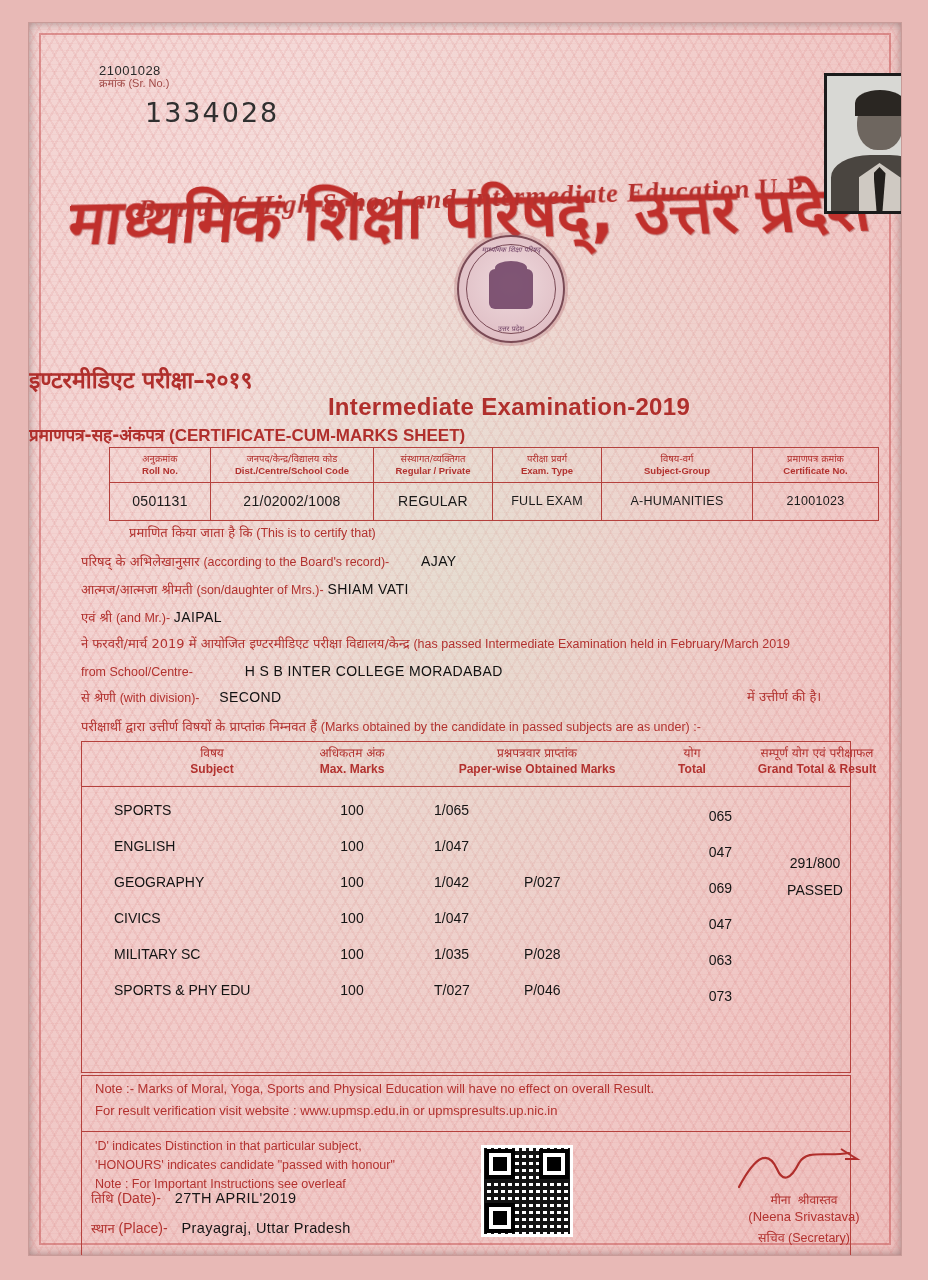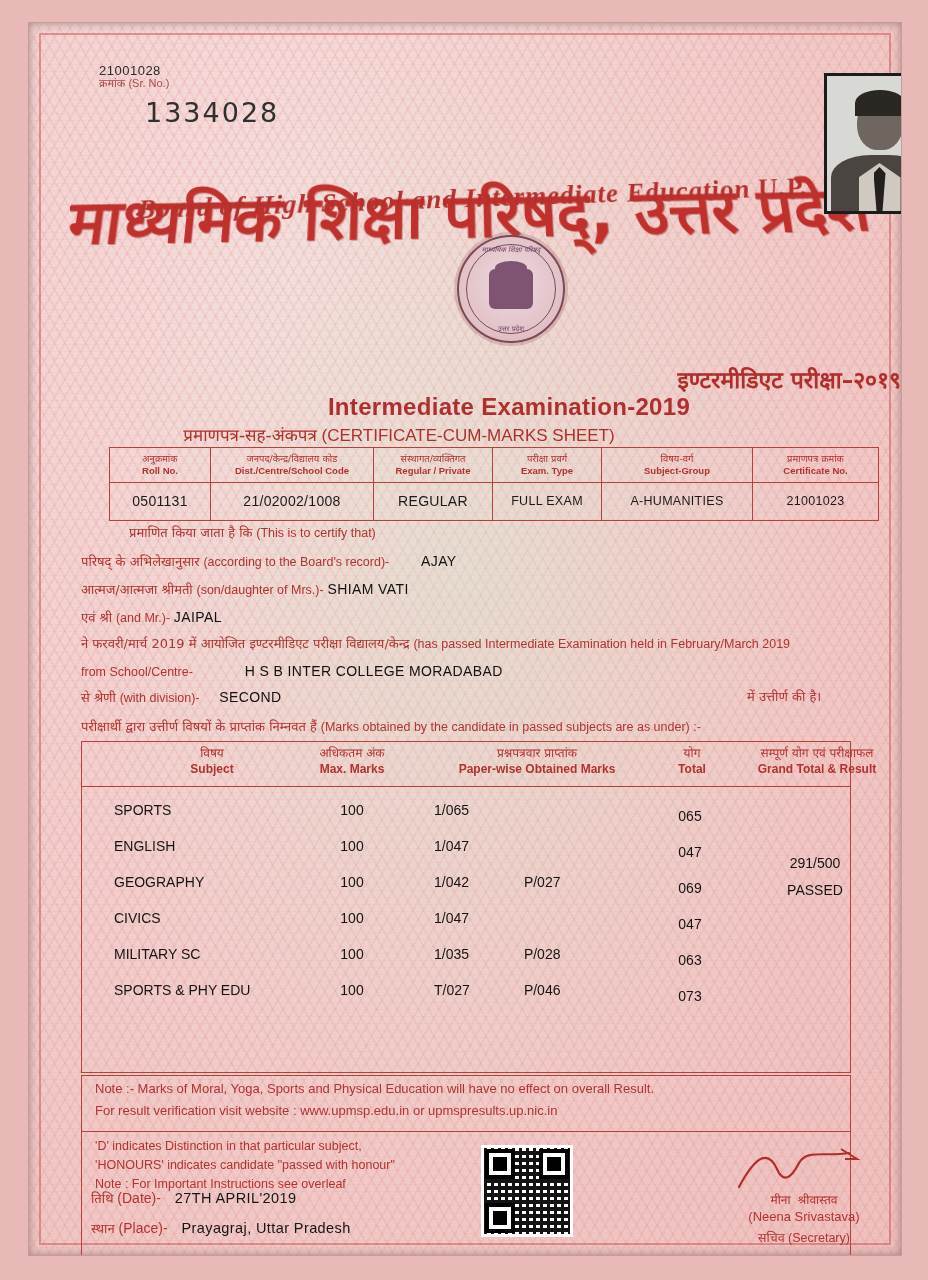--- a/index.html
+++ b/index.html
@@ -85,23 +85,23 @@
     background:#6e665f;border-radius:50% 50% 45% 45%;
   }
   #photo .hair{position:absolute;left:50%;top:14px;width:50px;height:26px;margin-left:-25px;background:#2a2622;border-radius:50% 50% 0 0;}
   #photo .body{
     position:absolute;left:50%;bottom:0;width:98px;height:56px;margin-left:-49px;
     background:#4a4540;border-radius:40% 40% 0 0;
   }
   #photo .shirt{position:absolute;left:50%;bottom:0;width:42px;height:48px;margin-left:-21px;background:#cfc9c2;clip-path:polygon(50% 0,100% 30%,100% 100%,0 100%,0 30%);}
   #photo .tie{position:absolute;left:50%;bottom:0;width:12px;height:44px;margin-left:-6px;background:#23201d;clip-path:polygon(50% 0,100% 14%,75% 100%,25% 100%,0 14%);}
   
-  #exam-hi{left:0;top:340px;width:872px;text-align:right;font-family:"DejaVu Sans",sans-serif;font-size:23px;color:#b02f2c;font-weight:bold;}
+  #exam-hi{left:0;top:340px;width:872px;text-align:left;font-family:"DejaVu Sans",sans-serif;font-size:23px;color:#b02f2c;font-weight:bold;}
   #exam-en{left:0;top:370px;width:872px;text-align:center;font-size:24px;color:#b02f2c;font-weight:bold;letter-spacing:.3px;padding-left:44px;}
-  #cert-line{left:0;top:400px;width:740px;text-align:center;font-size:17px;color:#b02f2c;font-weight:normal;}
+  #cert-line{left:0;top:400px;width:740px;font-size:17px;color:#b02f2c;font-weight:bold;}
   #cert-line .hi{font-family:"DejaVu Sans",sans-serif;}
   
   #htable{
     left:52px;top:424px;width:768px;height:72px;
     border:1.5px solid #b5413d;display:flex;margin-left:28px;
   }
   #htable .col{flex:1;border-right:1.5px solid #b5413d;position:relative;}
   #htable .col:last-child{border-right:none;}
   #htable .c1{flex:0 0 100px;}
   #htable .c2{flex:0 0 162px;}
@@ -145,21 +145,21 @@
   .th1{left:70px;width:120px;}
   .th2{left:210px;width:120px;}
   .th3{left:350px;width:210px;}
   .th4{left:575px;width:70px;}
   .th5{left:650px;width:170px;}
   .mrow{position:absolute;left:0;width:100%;height:36px;color:#141414;font-size:14px;}
   .mrow .subj{position:absolute;left:32px;top:8px;}
   .mrow .max{position:absolute;left:240px;top:8px;width:60px;text-align:center;}
   .mrow .papers{position:absolute;left:352px;top:8px;width:200px;}
   .mrow .papers span{display:inline-block;width:86px;}
-  .mrow .total{position:absolute;left:578px;top:14px;width:60px;text-align:center;}
+  .mrow .total{position:absolute;left:590px;top:14px;width:60px;text-align:right;}
   #grand{position:absolute;left:648px;top:108px;width:170px;text-align:center;font-size:14px;color:#141414;line-height:1.9;}
   
   #note-box{left:52px;top:1052px;width:768px;height:56px;border:1.5px solid #b5413d;border-bottom:none;}
   #note1{left:66px;top:1058px;font-size:13px;color:#b2322f;}
   #note2{left:66px;top:1080px;font-size:13px;color:#b2322f;}
   #foot-box{left:52px;top:1108px;width:768px;height:126px;border:1.5px solid #b5413d;}
   #f1{left:66px;top:1114px;font-size:12.5px;color:#b2322f;line-height:1.5;}
   #date-line{left:62px;top:1166px;font-size:14px;}
   #place-line{left:62px;top:1196px;font-size:14px;}
   #date-line .hi,#place-line .hi{font-family:"DejaVu Sans",sans-serif;color:#b2322f;font-size:13px;}
@@ -383,21 +383,21 @@
         <span class="subj">SPORTS &amp; PHY EDU</span>
         <span class="max">100</span>
         <span class="papers">
           <span>T/027</span>
           <span>P/046</span>
         </span>
         <span class="total">073</span>
       </div>
 
       <div id="grand">
-        <div>291/500</div>
+        <div>291/800</div>
         <div>PASSED</div>
       </div>
     </div>
 
     <div class="lay" id="note-box"></div>
     <div class="lay" id="note1">Note :- Marks of Moral, Yoga, Sports and Physical Education will have no effect on overall Result.</div>
     <div class="lay" id="note2">For result verification visit website : www.upmsp.edu.in  or  upmspresults.up.nic.in</div>
 
     <div class="lay" id="foot-box"></div>
     <div class="lay" id="f1">

